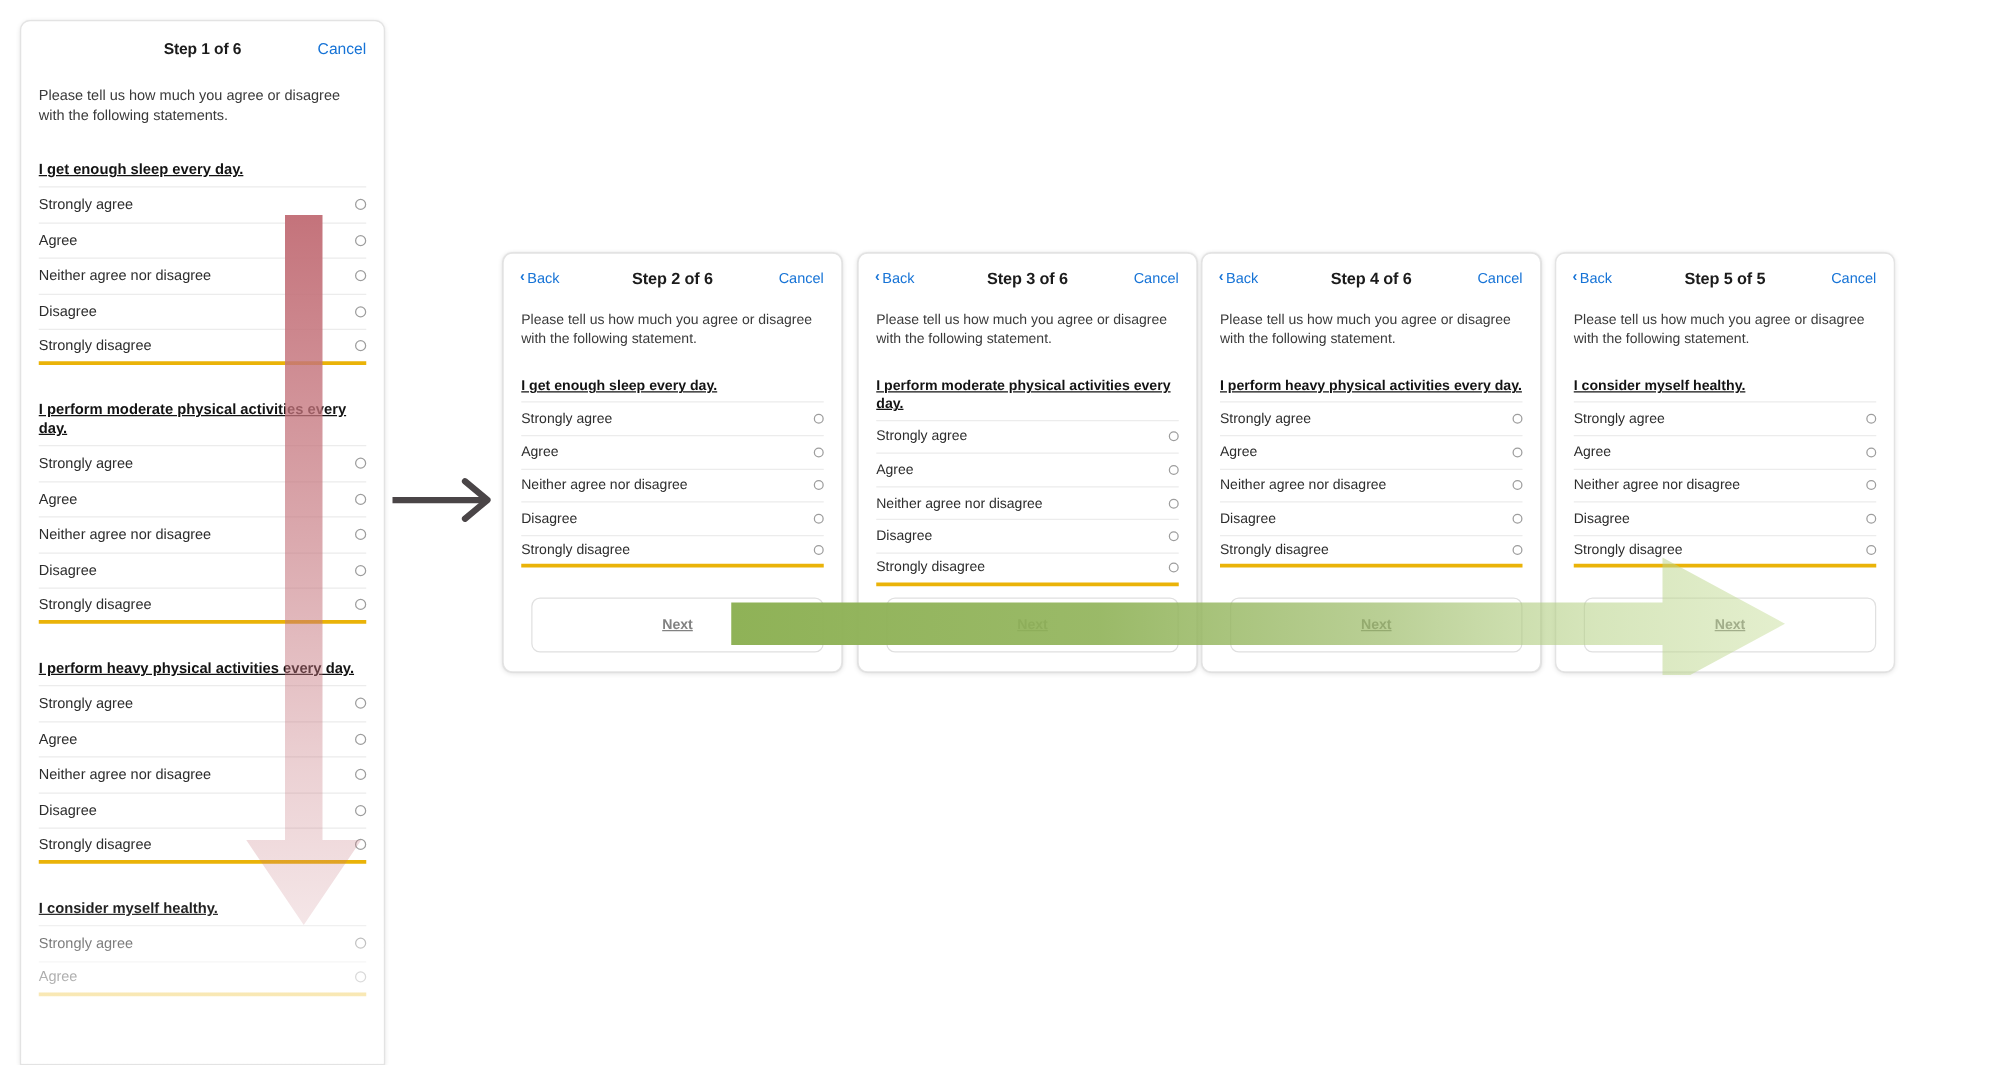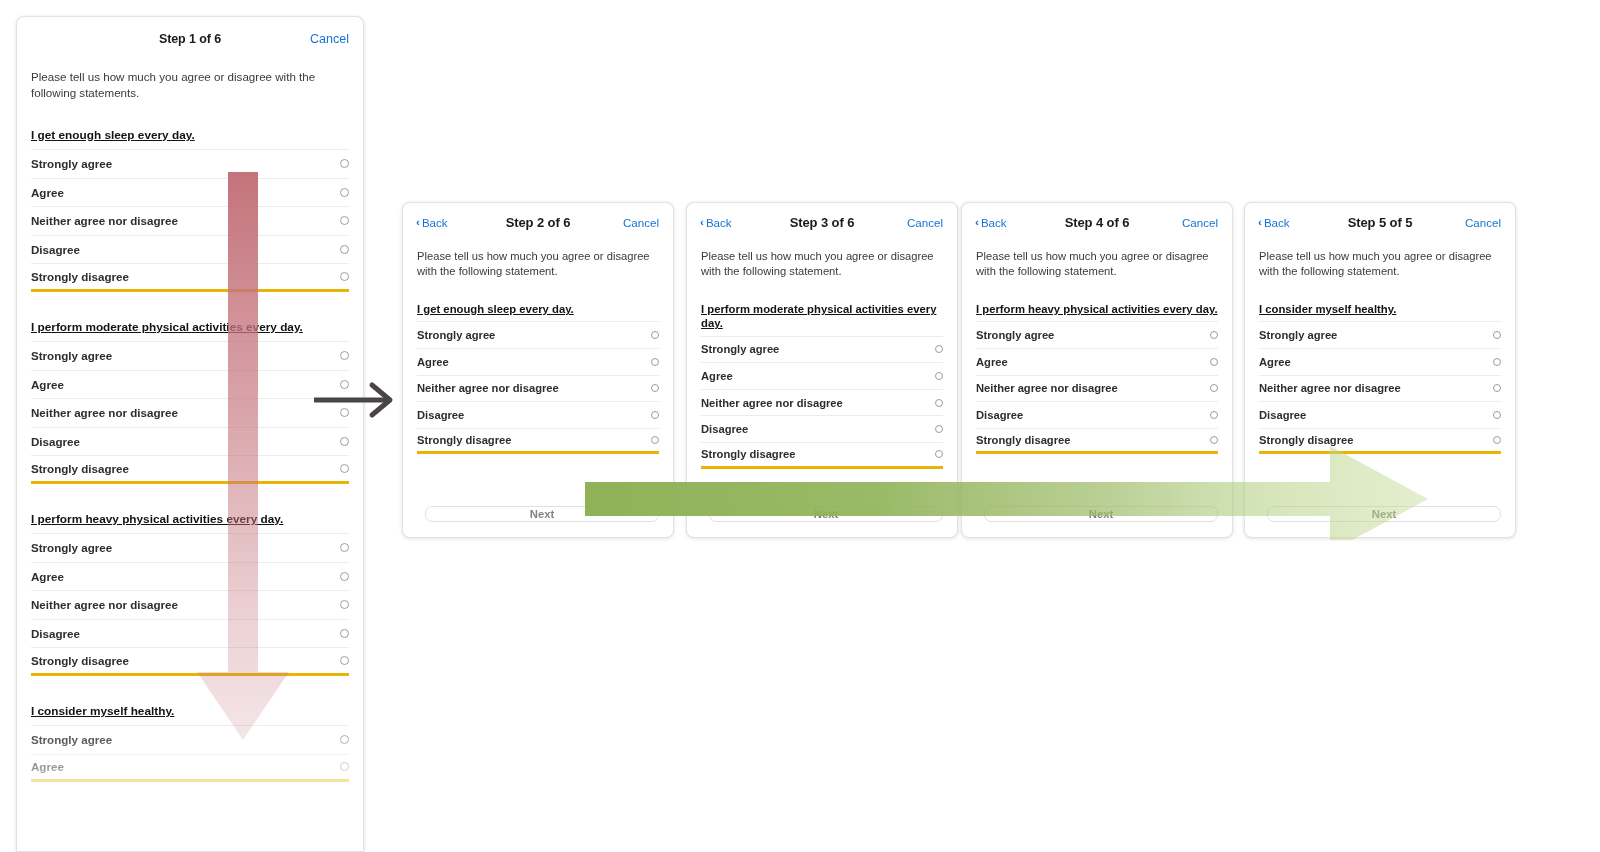--- a/index.html
+++ b/index.html
@@ -49,21 +49,21 @@
   }
 
   
   .intro {
     color: #3a3a3a;
   }
   .scrollnote { color: #3a3a3a; }
 
   
   .q-title { font-weight: bold; color: #131313; text-decoration: underline; }
-  .opt-list { width: 100%; font-weight: bold; }
+  .opt-list { width: 100%; }
   .opt {
     display: flex;
     align-items: center;
     justify-content: space-between;
     border-top: 1px solid #ececec;
     color: #2d2d2d;
   }
   .opt:last-child { border-bottom: 3px solid #eab308; }
   .radio {
     border-radius: 50%;
@@ -76,21 +76,21 @@
   .nextbtn {
     display: flex; align-items: center; justify-content: center;
     border: 1px solid #e0e0e0;
     border-radius: 7px;
     background: #ffffff;
     color: #828282;
     font-weight: bold;
   }
 
   
-  #panel1 { left: 16px; top: 16px; width: 348px; height: 836px; border-radius: 8px 8px 0 0; }
+  #panel1 { left: 16px; top: 16px; width: 292px; height: 836px; border-radius: 8px 8px 0 0; }
   #panel1 .hdr { height: 44px; font-size: 12.5px; padding: 0 14px; }
   #panel1 .hdr-title { font-size: 12.5px; }
   #panel1 .hdr-cancel { right: 14px; font-size: 12.5px; }
   #panel1 .intro { font-size: 11.6px; line-height: 15.5px; padding: 8px 14px 0; }
   #panel1 .scrollnote { font-size: 11.6px; padding: 14px 14px 0; }
   #panel1 .qblock { padding: 0 14px; }
   #panel1 .q-title { font-size: 11.8px; line-height: 15px; margin-top: 28px; margin-bottom: 6px; }
   #panel1 .opt { height: 28.6px; font-size: 11.6px; }
   #panel1 .radio { width: 9px; height: 9px; }
 
@@ -111,21 +111,21 @@
   .wiz .hdr-title { font-size: 13px; }
   .wiz .hdr-back  { left: 13px; font-size: 11.6px; }
   .wiz .hdr-cancel{ right: 14px; font-size: 11.6px; }
   .wiz .intro { font-size: 11.2px; line-height: 14.6px; padding: 8px 14px 0; }
   .wiz .qblock { padding: 0 14px; }
   .wiz .q-title { font-size: 11.3px; line-height: 14.2px; margin-top: 24px; margin-bottom: 5px; }
   .wiz .opt { height: 26.6px; font-size: 11.2px; }
   .wiz .radio { width: 8px; height: 8px; }
   .wiz .nextbtn {
     position: absolute; left: 22px; right: 14px; bottom: 15px;
-    height: 16px; font-size: 11.3px;
+    height: 44px; font-size: 11.3px; text-decoration: underline;
   }
 
   
   .arrow-svg { position: absolute; pointer-events: none; }
   #red-arrow   { left: 176px; top: 168px;  width: 126px; height: 580px; }
   #black-arrow { left: 310px; top: 380px;  width: 96px;  height: 40px; }
   #green-arrow { left: 560px; top: 420px;  width: 900px; height: 120px; }
 </style>
 </head>
 <body>

